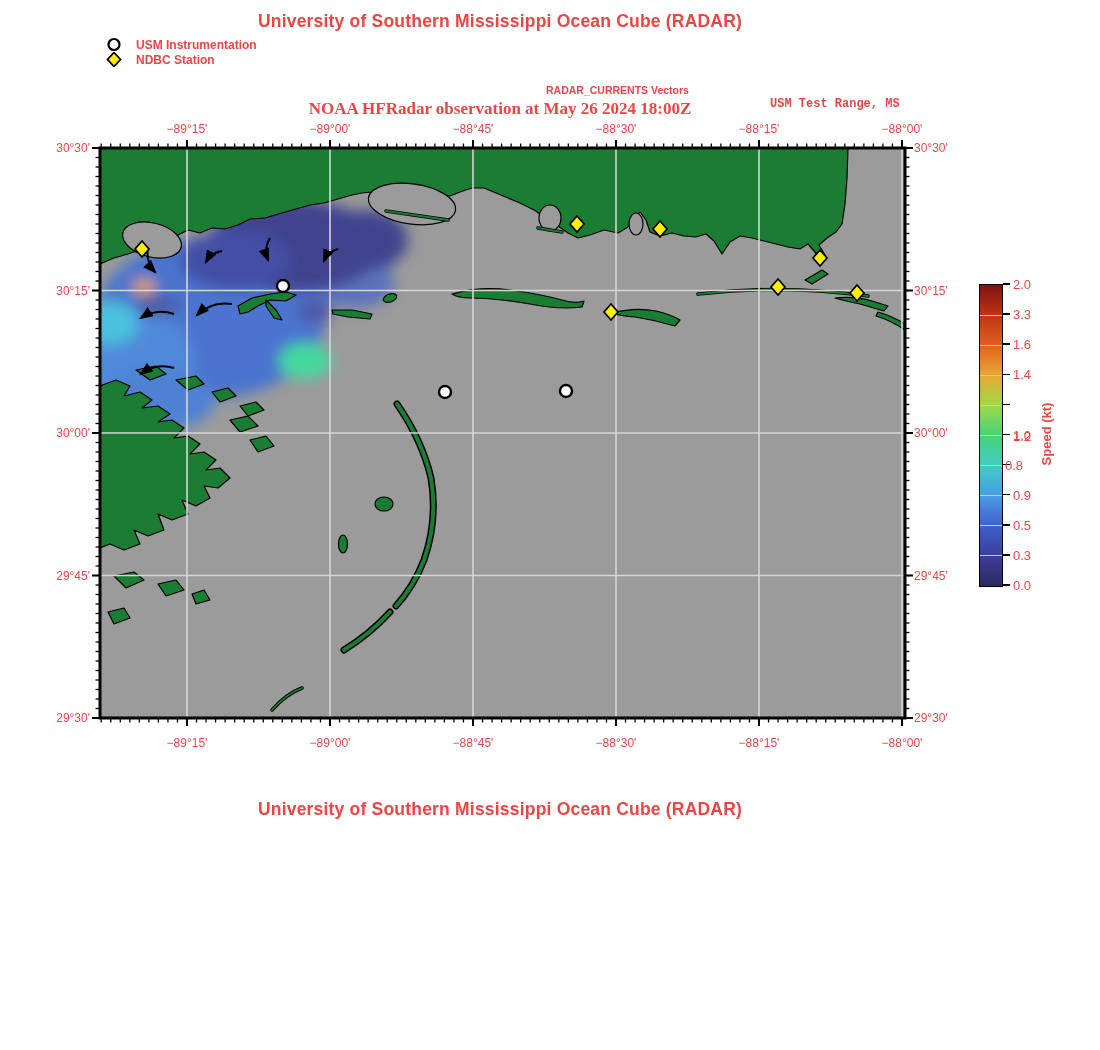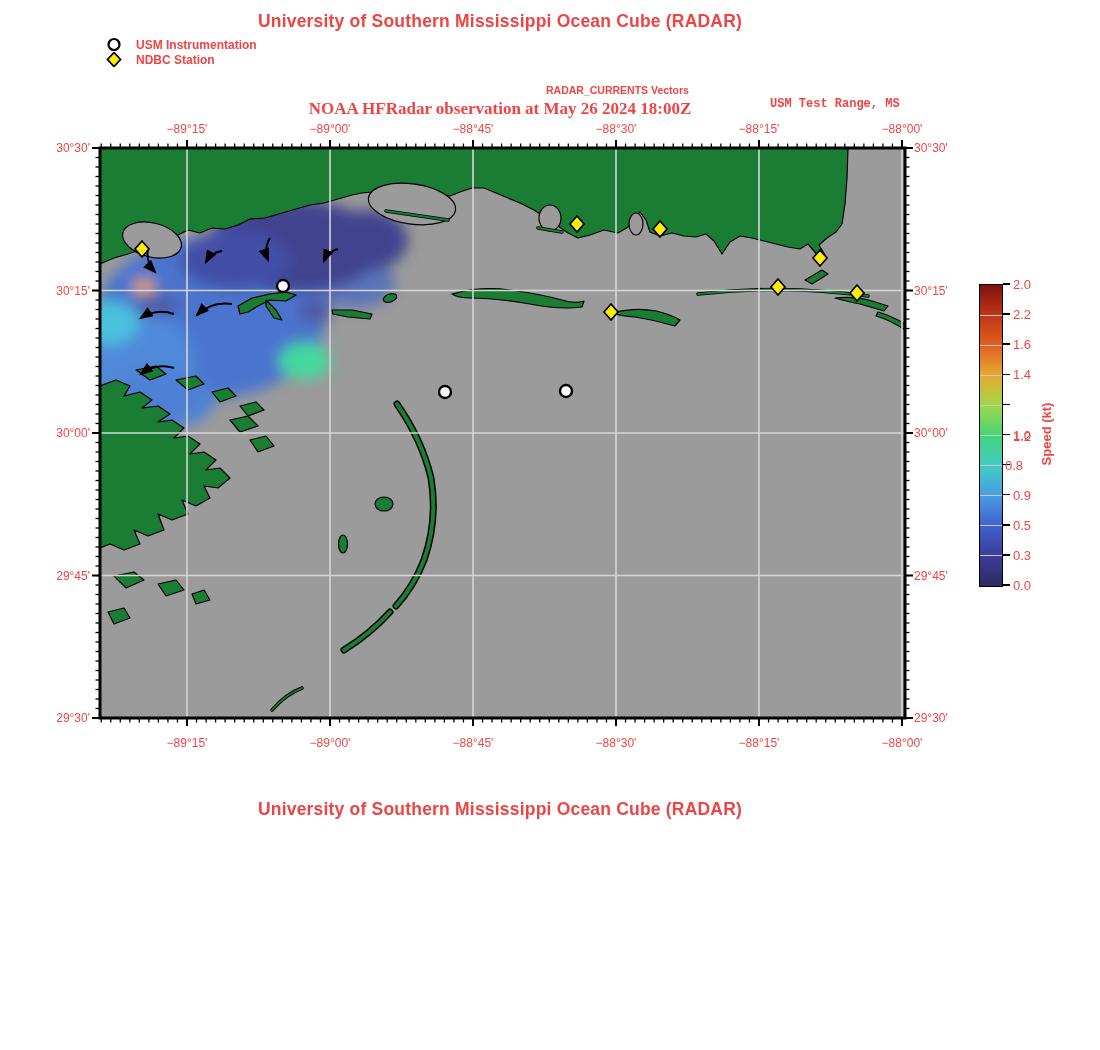--- a/index.html
+++ b/index.html
@@ -514,21 +514,21 @@
       <div class="cbline" style="top: 150px;"></div>
       <div class="cbline" style="top: 180.1px;"></div>
       <div class="cbline" style="top: 210.2px;"></div>
       <div class="cbline" style="top: 240.3px;"></div>
       <div class="cbline" style="top: 270.4px;"></div>
     </div>
   <div id="cbticks">
       <div class="cbtick" style="left: 1002.5px; top: 283.25px;"></div>
       <div class="cblab" style="left: 1013px; top: 277px;">2.0</div>
       <div class="cbtick" style="left: 1002.5px; top: 313.35px;"></div>
-      <div class="cblab" style="left: 1013px; top: 307.1px;">2.2</div>
+      <div class="cblab" style="left: 1013px; top: 307.1px;">3.3</div>
       <div class="cbtick" style="left: 1002.5px; top: 343.45px;"></div>
       <div class="cblab" style="left: 1013px; top: 337.2px;">1.6</div>
       <div class="cbtick" style="left: 1002.5px; top: 373.55px;"></div>
       <div class="cblab" style="left: 1013px; top: 367.3px;">1.4</div>
       <div class="cbtick" style="left: 1002.5px; top: 403.65px;"></div>
       <div class="cblab" style="left: 1013px; top: 397.4px; margin-top: 32px;">1.2</div>
       <div class="cbtick" style="left: 1002.5px; top: 433.75px;"></div>
       <div class="cblab" style="left: 1013px; top: 427.5px;">1.0</div>
       <div class="cbtick" style="left: 1002.5px; top: 463.85px;"></div>
       <div class="cblab" style="left: 1005px; top: 457.6px;">0.8</div>

